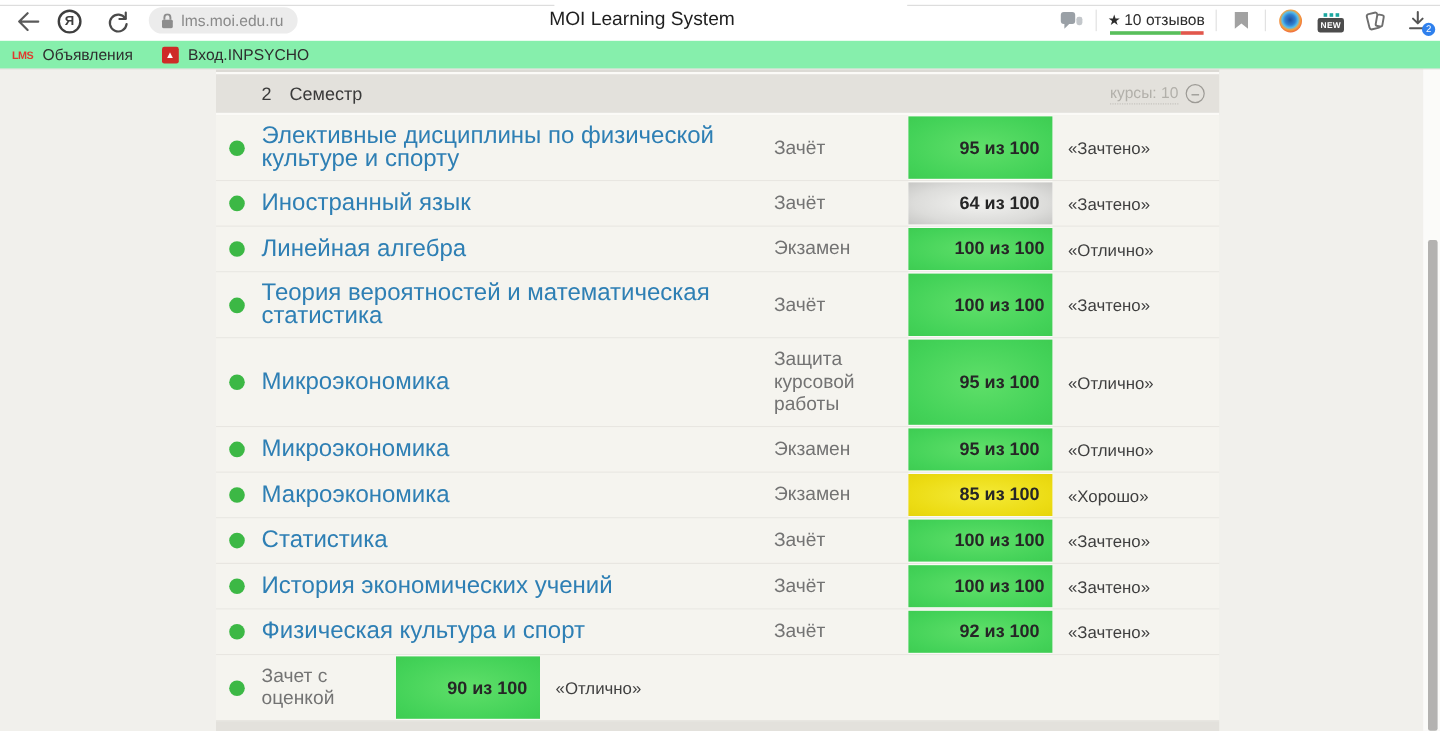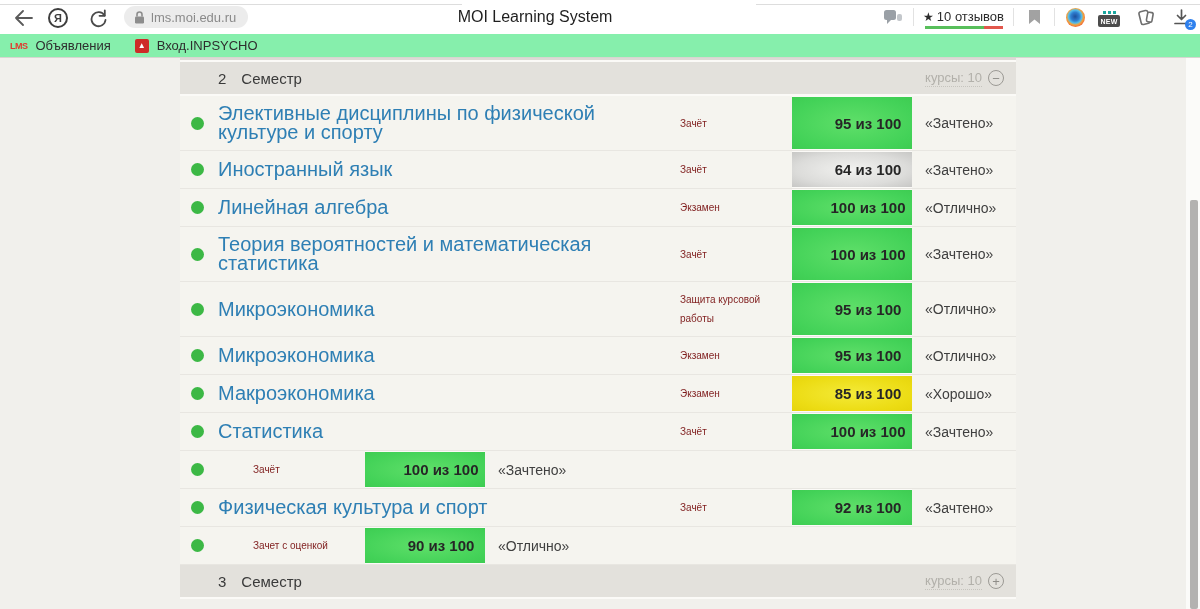--- a/index.html
+++ b/index.html
@@ -84,21 +84,21 @@
   .toggle-btn { width:16px; height:16px; border:1.5px solid #9c9a95; border-radius:50%;
     color:#8f8d88; font-size:13px; line-height:13px; display:flex; align-items:center;
     justify-content:center; cursor:pointer; background:transparent; }
 
   .grade-row { display:flex; align-items:center; background:#f5f4ef;
     border-bottom:1px solid #e8e6e1; min-height:38px; padding-left:11px; }
   .dot-cell { width:27px; display:flex; align-items:center; }
   .status-dot { width:13px; height:13px; border-radius:50%; background:#3cb845; }
   .name-cell { width:427px; padding:8px 18px 8px 0; font-size:20px; line-height:19px; }
   .course-link { color:#2e7fb4; cursor:pointer; }
-  .type-cell { width:112px; padding:8px 0; font-size:10px; line-height:19px; color:#7f1d1d;margin-left:35px; }
+  .type-cell { width:112px; padding:8px 0; font-size:16px; line-height:19px; color:#737373; }
   .badge-cell { width:120px; align-self:stretch; display:flex; background:#fbfaf7; }
   .score-badge { flex:1; margin:1px 0; display:flex; align-items:center;
     justify-content:center; font-size:15px; font-weight:bold; color:#262626;padding-left:32px; }
   .score-green { background:radial-gradient(ellipse at center, #5fdf69 0%, #43d258 75%, #3ecc52 100%); }
   .score-gray { background:radial-gradient(ellipse at center, #f2f2f0 0%, #dcdcda 65%, #c7c7c5 100%); }
   .score-yellow { background:radial-gradient(ellipse at center, #f4ea38 0%, #ecdc14 70%, #e6d40c 100%); }
   .grade-cell { flex:1; padding:8px 4px 8px 13px; font-size:14px; color:#3f3f3f; }
 
   
   .scrollbar { position:absolute; right:0; top:0; width:14px; height:551px;
@@ -320,20 +320,23 @@
     <span class="type-cell">Зачёт</span>
     <span class="badge-cell">
       <span class="score-badge score-green">100 из 100</span>
     </span>
     <span class="grade-cell">«Зачтено»</span>
   </div>
         <div class="grade-row">
     <span class="dot-cell">
       <span class="status-dot"></span>
     </span>
+    <span class="name-cell">
+      <span class="course-link">История экономических учений</span>
+    </span>
     <span class="type-cell">Зачёт</span>
     <span class="badge-cell">
       <span class="score-badge score-green">100 из 100</span>
     </span>
     <span class="grade-cell">«Зачтено»</span>
   </div>
         <div class="grade-row">
     <span class="dot-cell">
       <span class="status-dot"></span>
     </span>

